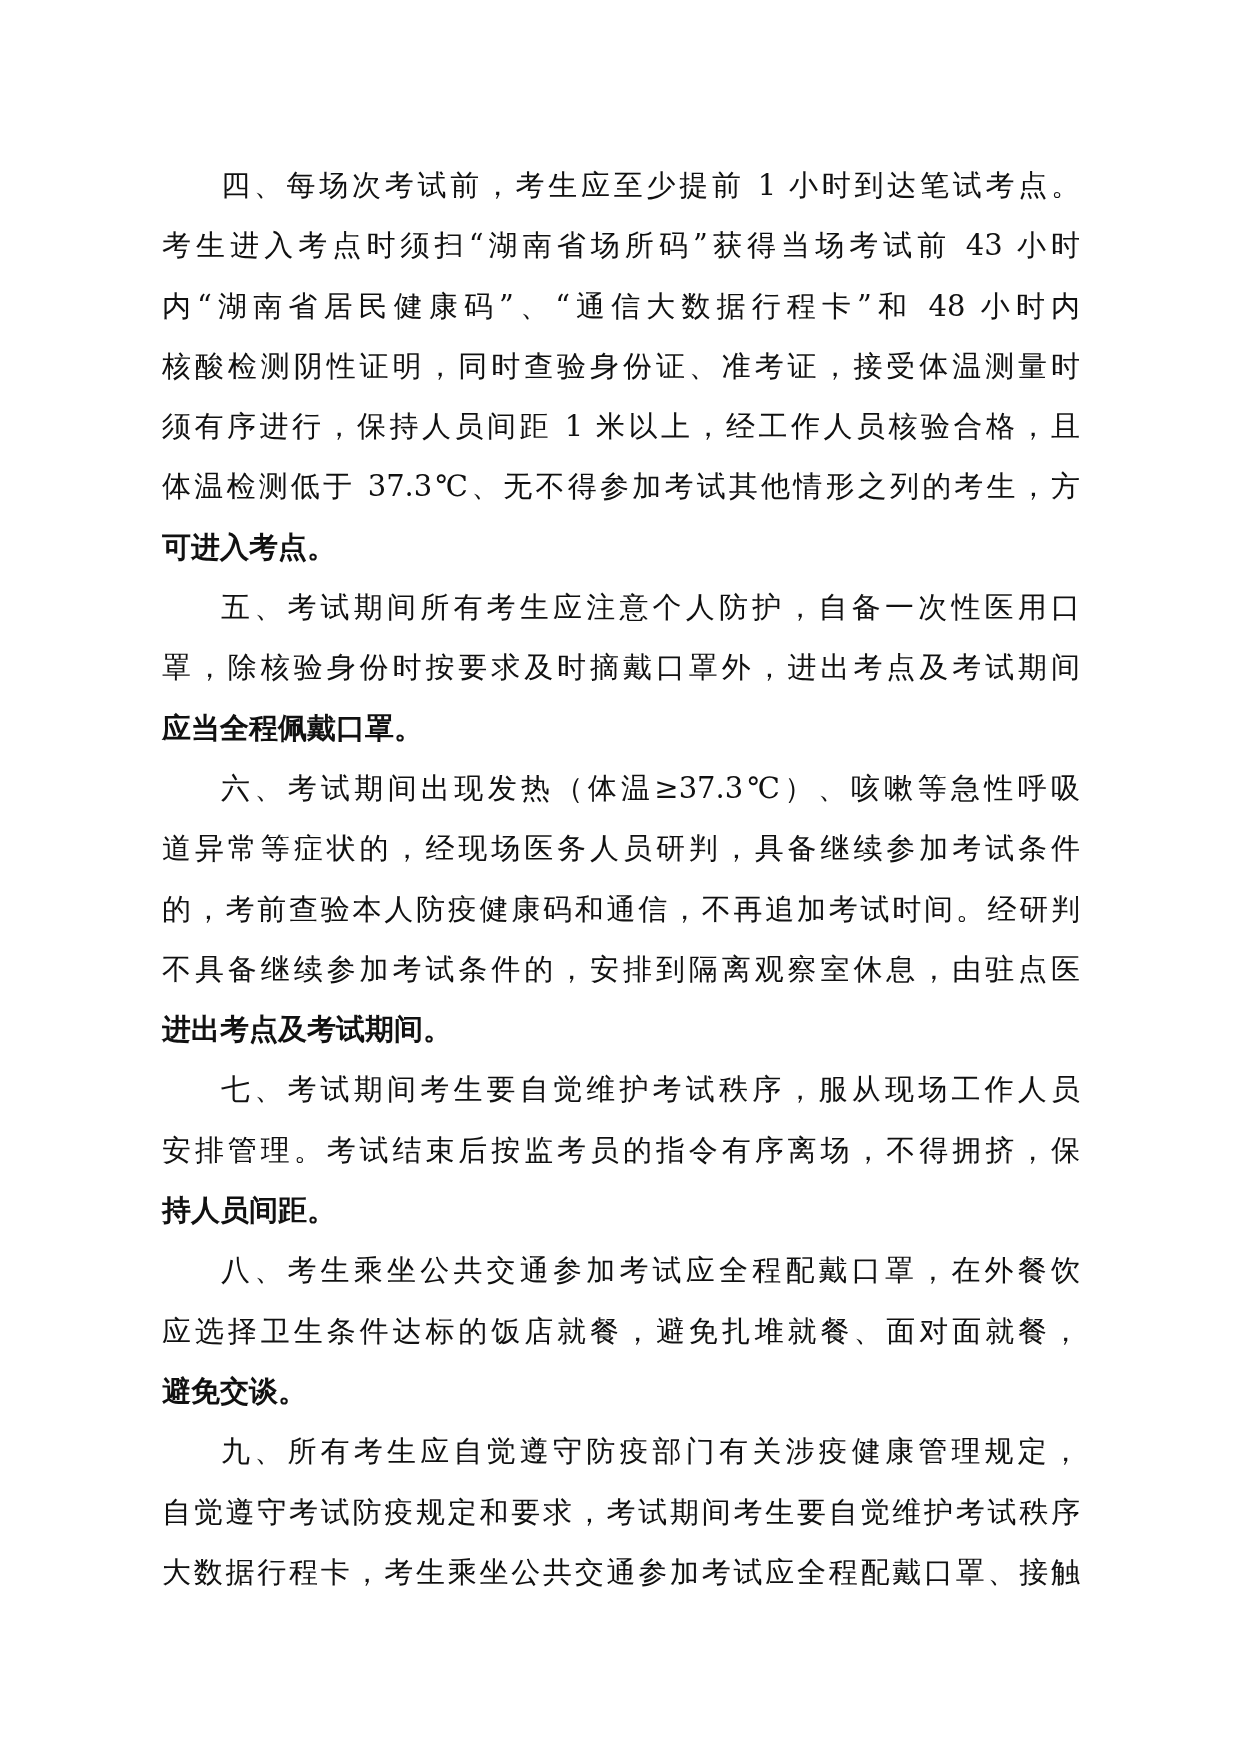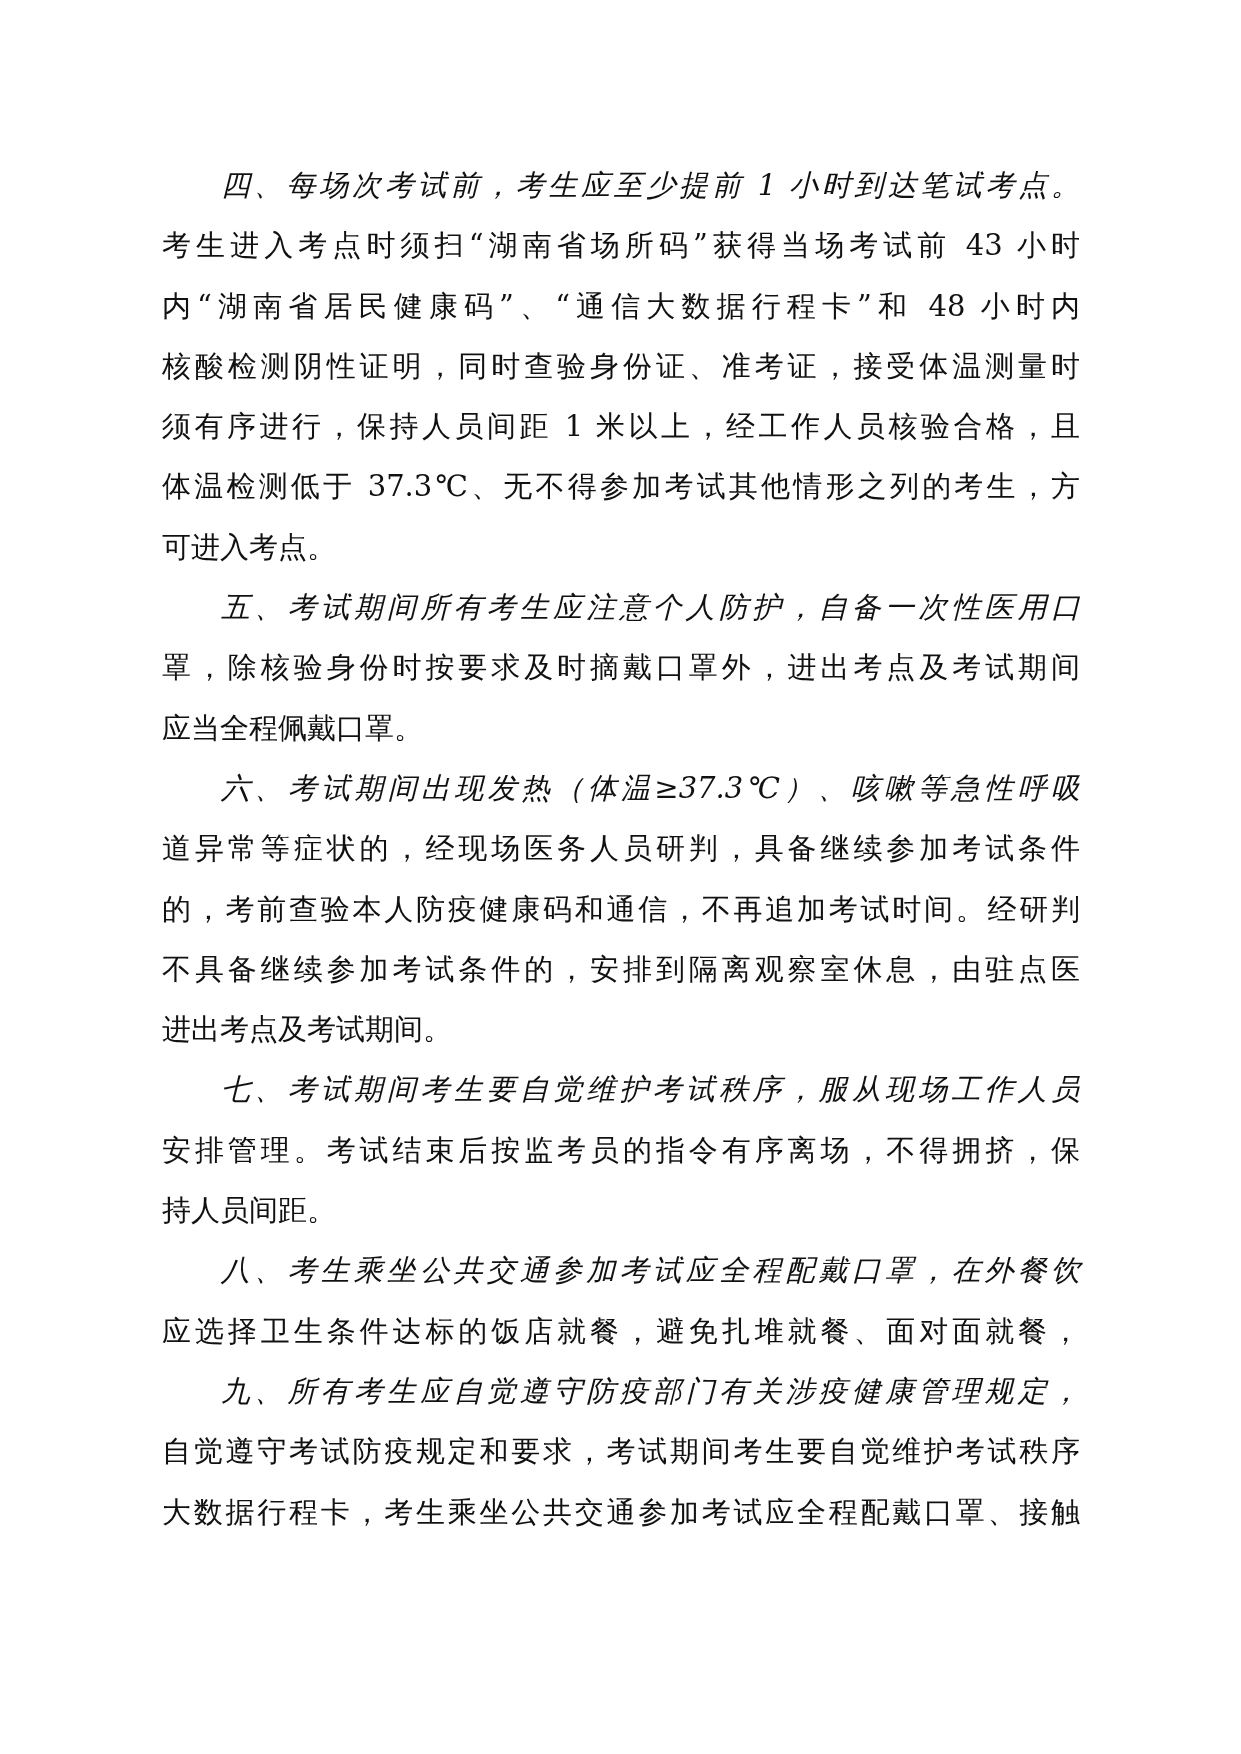--- a/index.html
+++ b/index.html
@@ -33,24 +33,24 @@
     .line {
       height: 60.3px;
       line-height: 46px;
       white-space: nowrap;
       text-align: justify;
       text-align-last: justify;
       overflow: visible;
     }
     .line.last {
       text-align-last: left;
+      font-weight: bold;
     }
     .line.indent {
       padding-left: 59px;
-      font-style: italic;
     }
   </style>
 </head>
 <body>
 
 <div class="page">
   <div class="text-block">
 
     <div>
       <div class="line indent">四、每场次考试前，考生应至少提前 1 小时到达笔试考点。</div>
@@ -78,20 +78,21 @@
 
     <div>
       <div class="line indent">七、考试期间考生要自觉维护考试秩序，服从现场工作人员</div>
       <div class="line">安排管理。考试结束后按监考员的指令有序离场，不得拥挤，保</div>
       <div class="line last">持人员间距。</div>
     </div>
 
     <div>
       <div class="line indent">八、考生乘坐公共交通参加考试应全程配戴口罩，在外餐饮</div>
       <div class="line">应选择卫生条件达标的饭店就餐，避免扎堆就餐、面对面就餐，</div>
+      <div class="line last">避免交谈。</div>
     </div>
 
     <div>
       <div class="line indent">九、所有考生应自觉遵守防疫部门有关涉疫健康管理规定，</div>
       <div class="line">自觉遵守考试防疫规定和要求，考试期间考生要自觉维护考试秩序</div>
       <div class="line">大数据行程卡，考生乘坐公共交通参加考试应全程配戴口罩、接触</div>
     </div>
 
   </div>
 </div>

